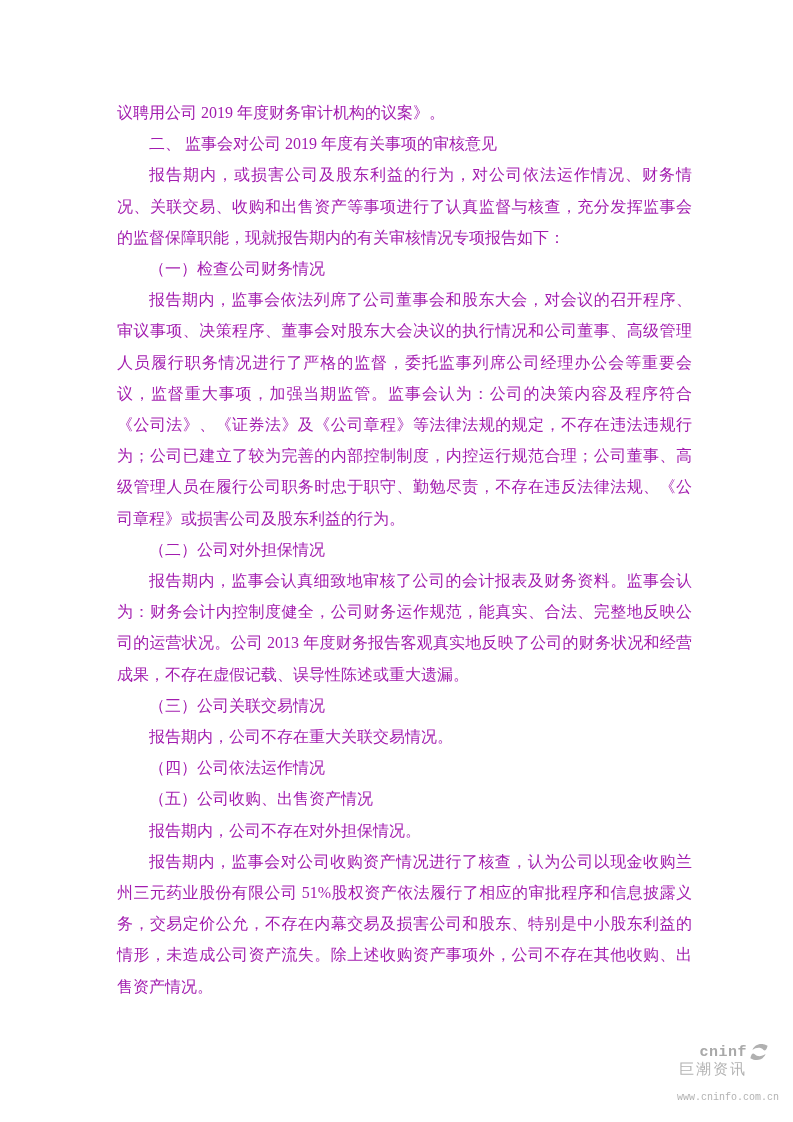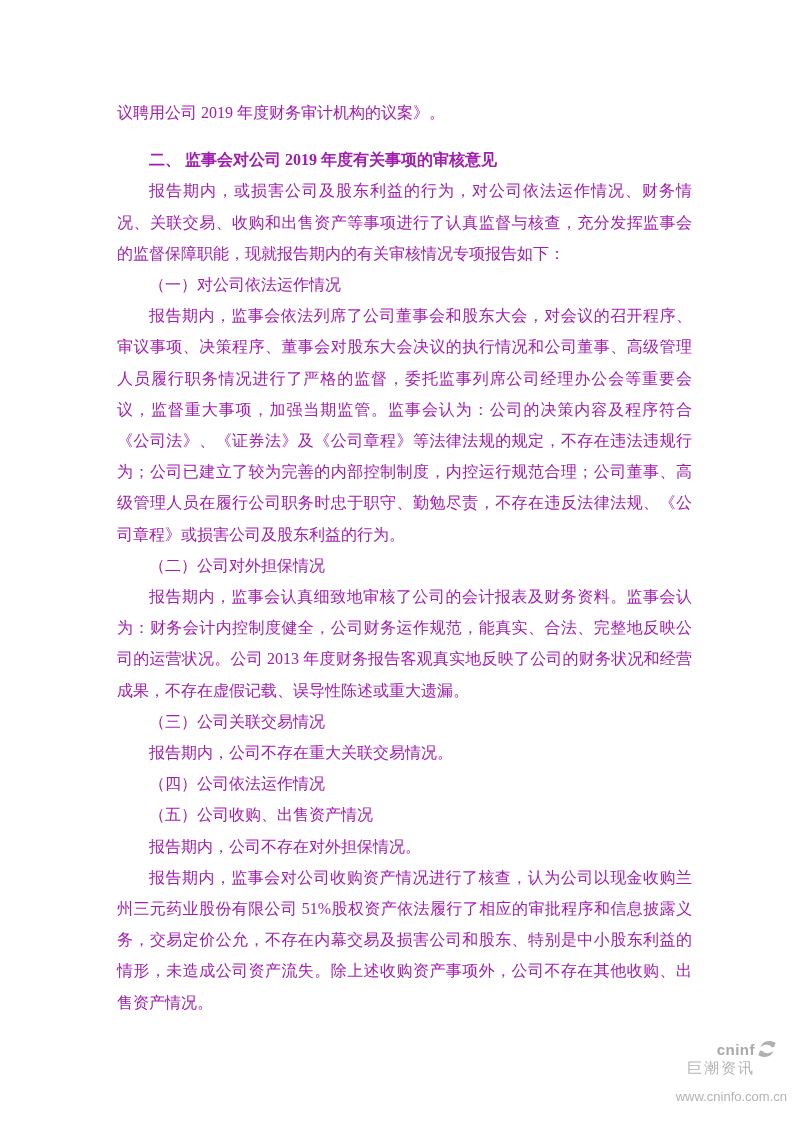--- a/index.html
+++ b/index.html
@@ -31,34 +31,33 @@
   }
   .doc-body p.blk {
     margin: 0;
     padding: 0;
     text-indent: 2em;
   }
   .doc-body p.continuation {
     text-indent: 0;
   }
   .doc-body p.heading {
-    font-weight: bold;
-    margin-top: 16px;
+    font-weight: normal;
   }
   .doc-body p.subheading {
     text-align: left;
   }
   
   .footer-logo {
     position: absolute;
-    right: 6px;
+    right: 14px;
     bottom: 19px;
     text-align: right;
     color: #aeaeae;
-    font-family: Liberation Sans, sans-serif;
+    font-family: Liberation Mono, monospace;
     line-height: 1;
   }
   .logo-row {
     display: flex;
     align-items: center;
     justify-content: flex-end;
     gap: 2px;
     margin-right: 10px;
   }
   .logo-text {
@@ -70,36 +69,36 @@
   .logo-swirl svg {
     display: block;
   }
   .logo-cn {
     font-size: 15px;
     letter-spacing: 2px;
     color: #b2b2b2;
     margin: 2px 32px 3px 0;
   }
   .logo-url {
-    font-size: 13px;
+    font-size: 10px;
     color: #b2b2b2;
     margin-right: 0;
     margin-top: 15px;
   }
 </style>
 </head>
 <body>
 
 <div class="page">
 
   <div class="doc-body" id="doc-body">
       <p class="blk continuation">议聘用公司 2019 年度财务审计机构的议案》。</p>
       <p class="blk heading">二、 监事会对公司 2019 年度有关事项的审核意见</p>
       <p class="blk paragraph">报告期内，或损害公司及股东利益的行为，对公司依法运作情况、财务情况、关联交易、收购和出售资产等事项进行了认真监督与核查，充分发挥监事会的监督保障职能，现就报告期内的有关审核情况专项报告如下：</p>
-      <p class="blk subheading">（一）对公司依法运作情况</p>
+      <p class="blk subheading">（一）检查公司财务情况</p>
       <p class="blk paragraph">报告期内，监事会依法列席了公司董事会和股东大会，对会议的召开程序、审议事项、决策程序、董事会对股东大会决议的执行情况和公司董事、高级管理人员履行职务情况进行了严格的监督，委托监事列席公司经理办公会等重要会议，监督重大事项，加强当期监管。监事会认为：公司的决策内容及程序符合《公司法》、《证券法》及《公司章程》等法律法规的规定，不存在违法违规行为；公司已建立了较为完善的内部控制制度，内控运行规范合理；公司董事、高级管理人员在履行公司职务时忠于职守、勤勉尽责，不存在违反法律法规、《公司章程》或损害公司及股东利益的行为。</p>
       <p class="blk subheading">（二）公司对外担保情况</p>
       <p class="blk paragraph">报告期内，监事会认真细致地审核了公司的会计报表及财务资料。监事会认为：财务会计内控制度健全，公司财务运作规范，能真实、合法、完整地反映公司的运营状况。公司 2013 年度财务报告客观真实地反映了公司的财务状况和经营成果，不存在虚假记载、误导性陈述或重大遗漏。</p>
       <p class="blk subheading">（三）公司关联交易情况</p>
       <p class="blk paragraph">报告期内，公司不存在重大关联交易情况。</p>
       <p class="blk subheading">（四）公司依法运作情况</p>
       <p class="blk subheading">（五）公司收购、出售资产情况</p>
       <p class="blk paragraph">报告期内，公司不存在对外担保情况。</p>
       <p class="blk paragraph">报告期内，监事会对公司收购资产情况进行了核查，认为公司以现金收购兰州三元药业股份有限公司 51%股权资产依法履行了相应的审批程序和信息披露义务，交易定价公允，不存在内幕交易及损害公司和股东、特别是中小股东利益的情形，未造成公司资产流失。除上述收购资产事项外，公司不存在其他收购、出售资产情况。</p>
     </div>

